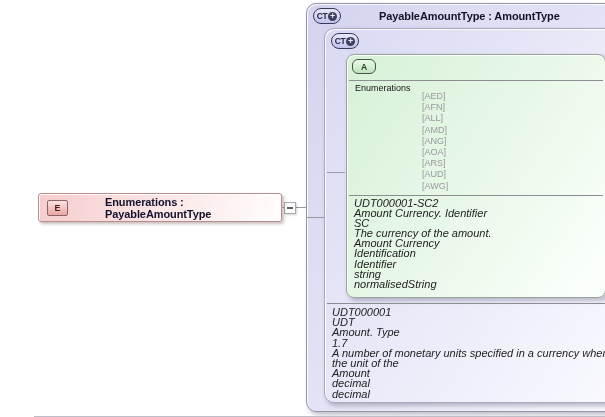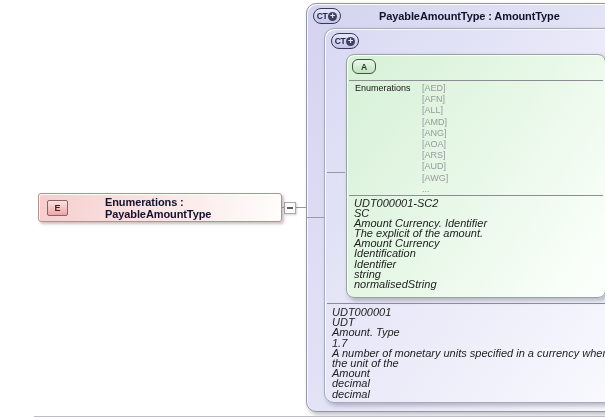--- a/index.html
+++ b/index.html
@@ -55,21 +55,21 @@
                    background:#fcfcfc;border:1px solid #a8a8b0;
                    box-shadow:1px 1px 2px rgba(0,0,0,.18);
                    display:flex;align-items:center;justify-content:center;}
   #collapse-handle .minus{width:6px;height:2px;background:#606068;}
 
   
   .sep{position:absolute;left:2px;right:2px;height:1px;background:#8c8c94;}
 
   
   #enum-label{position:absolute;left:8px;top:28px;font-size:9px;color:#141414;}
-  #enum-values{position:absolute;left:75px;top:28px;font-size:9px;color:#98989e;line-height:11.2px;}
+  #enum-values{position:absolute;left:75px;top:36px;font-size:9px;color:#98989e;line-height:11.2px;}
   #enum-values div{height:11.2px;}
 
   
   .anno{position:absolute;font-size:11px;font-style:italic;color:#1c1c1c;}
   #attr-anno{left:7px;top:143px;line-height:10.1px;}
   #inner-anno{left:7px;top:278px;line-height:10.2px;}
 </style>
 </head>
 <body>
 
@@ -106,23 +106,23 @@
             <div>[ANG]</div>
             <div>[AOA]</div>
             <div>[ARS]</div>
             <div>[AUD]</div>
             <div>[AWG]</div>
             <div>...</div>
           </div>
         <div class="sep" style="top:140px;"></div>
         <div id="attr-anno" class="anno">
             <div>UDT000001-SC2</div>
+            <div>Amount Currency. Identifier</div>
             <div>SC</div>
-            <div>Amount Currency. Identifier</div>
-            <div>The explicit of the amount.</div>
+            <div>The currency of the amount.</div>
             <div>Amount Currency</div>
             <div>Identification</div>
             <div>Identifier</div>
             <div>string</div>
             <div>normalisedString</div>
           </div>
       </div>
 
       <div class="sep" style="top:274px;"></div>
       <div id="inner-anno" class="anno">

